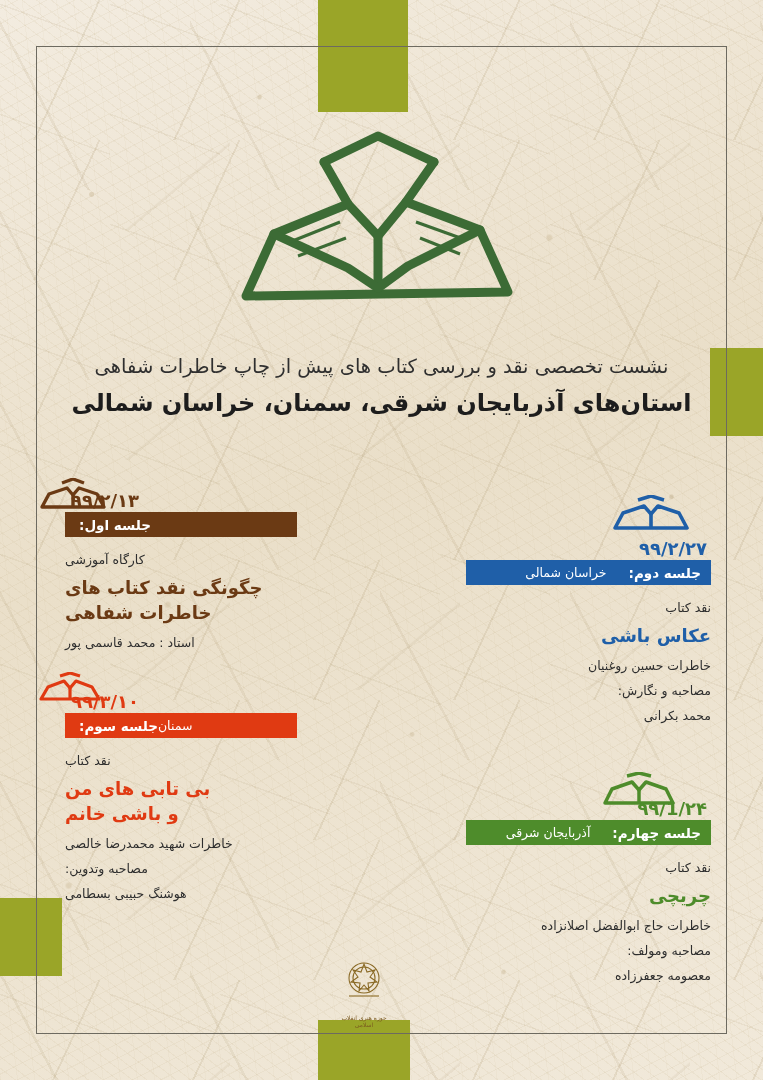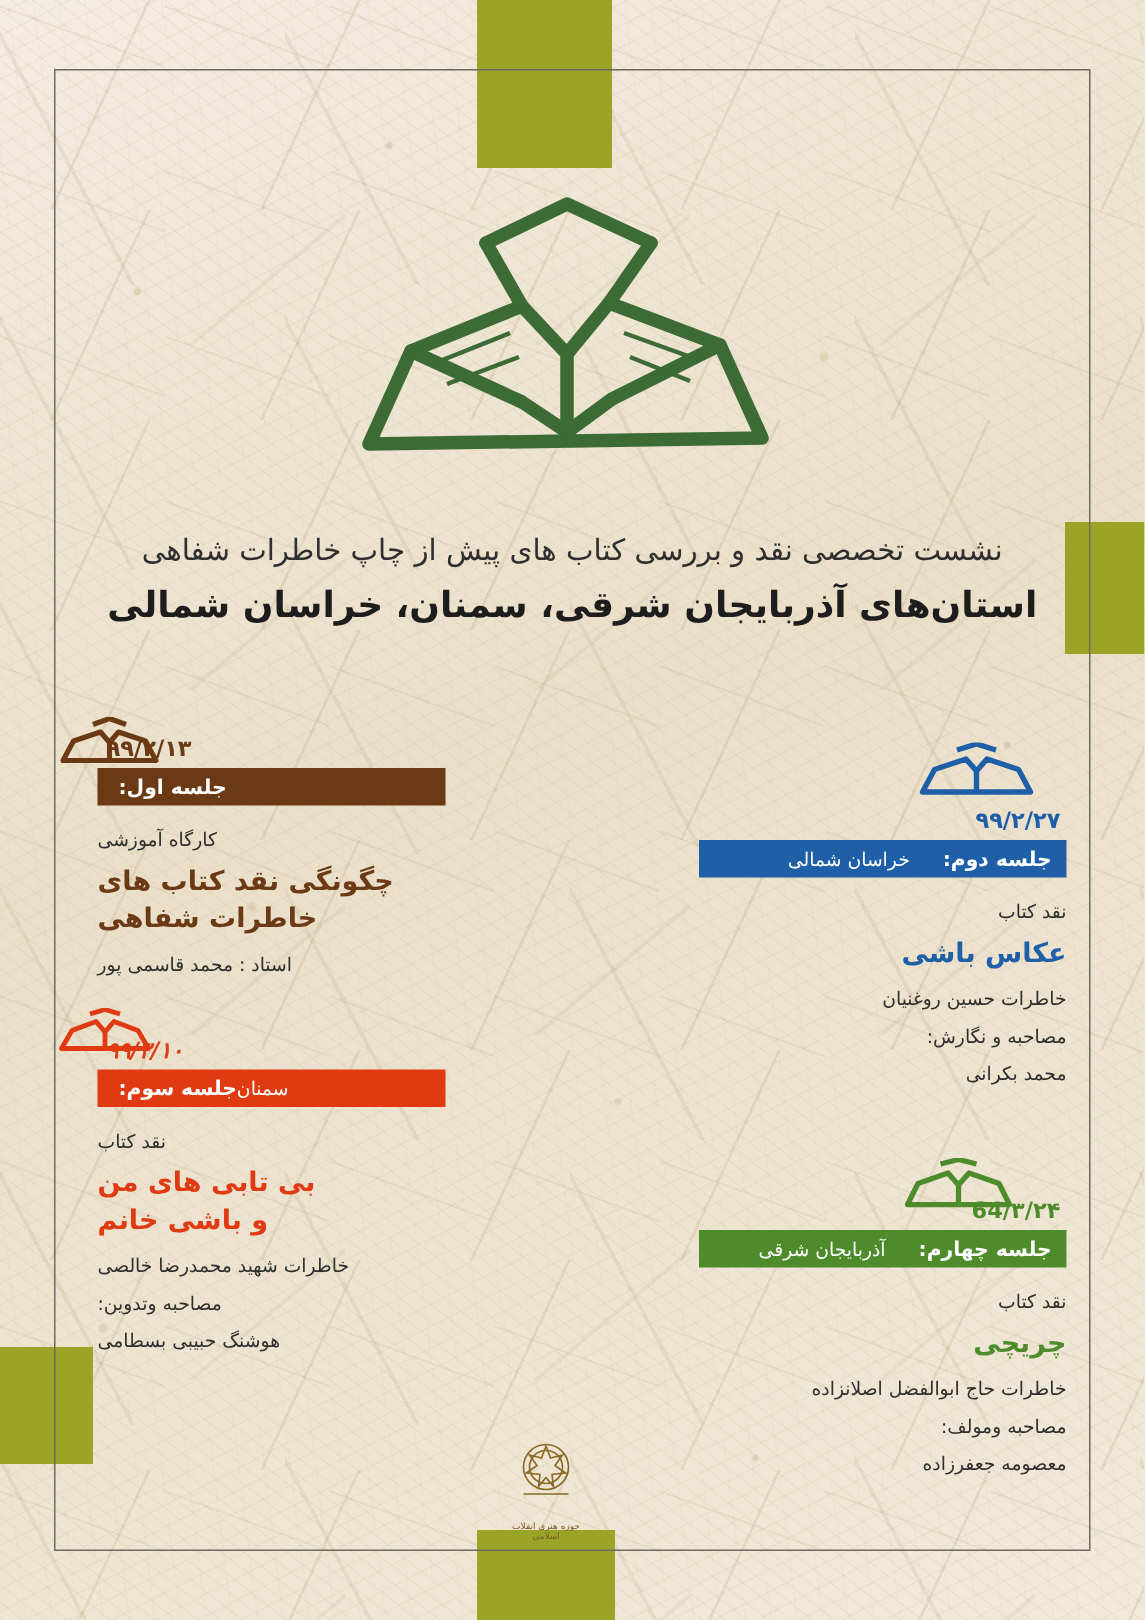--- a/index.html
+++ b/index.html
@@ -97,21 +97,21 @@
     font-size: 13.5px;
     font-weight: bold;
     padding: 0 10px 0 14px;
     white-space: nowrap;
   }
   .ribbon .sub { font-weight: normal; font-size: 12.5px; margin-right: 22px; }
 
   .date {
     position: absolute;
     top: -22px;
-    font-size: 15px;
+    font-size: 18px;
     font-weight: bold;
     letter-spacing: .5px;
   }
 
   .body-txt { padding-top: 10px; }
   .body-txt .small { font-size: 12.5px; color: #2e2e2e; line-height: 2.0; }
   .body-txt .title {
     font-size: 18px;
     font-weight: bold;
     line-height: 1.4;
@@ -128,21 +128,21 @@
   
   #s2 { left: 466px; top: 560px; width: 245px; text-align: right; }
   #s2 .ribbon { background: #1f5fa8; justify-content: flex-start; }
   #s2 .date { color: #1f5fa8; right: 4px; }
   #s2 .title { color: #1f5fa8; }
   #s2 .body-txt { text-align: right; }
 
   
   #s3 { right: 466px; top: 713px; width: 232px; text-align: left; }
   #s3 .ribbon { background: #e03a12; justify-content: flex-end; }
-  #s3 .date { color: #e03a12; left: 6px; font-style: italic; }
+  #s3 .date { color: #e03a12; left: 6px; }
   #s3 .title { color: #e03a12; }
   #s3 .body-txt { text-align: left; }
 
   
   #s4 { left: 466px; top: 820px; width: 245px; text-align: right; }
   #s4 .ribbon { background: #4e8c2b; justify-content: flex-start; }
   #s4 .date { color: #4e8c2b; right: 4px; }
   #s4 .title { color: #4e8c2b; }
   #s4 .body-txt { text-align: right; }
 
@@ -279,21 +279,21 @@
         <div>بی تابی های من</div>
         <div>و باشی خانم</div>
       </div>
       <div class="small">خاطرات شهید محمدرضا خالصی</div>
       <div class="small">مصاحبه وتدوین:</div>
       <div class="small">هوشنگ حبیبی بسطامی</div>
     </div>
   </div>
 
   <div class="session" id="s4">
-    <div class="date">64/۳/۲۴</div>
+    <div class="date">۹۹/1/۲۴</div>
     <div class="ribbon">
       <span>جلسه چهارم:</span>
       <span class="sub">آذربایجان شرقی</span>
     </div>
     <div class="body-txt">
       <div class="small">نقد کتاب</div>
       <div class="title">چریچی</div>
       <div class="small">خاطرات حاج ابوالفضل اصلانزاده</div>
       <div class="small">مصاحبه ومولف:</div>
       <div class="small">معصومه جعفرزاده</div>

